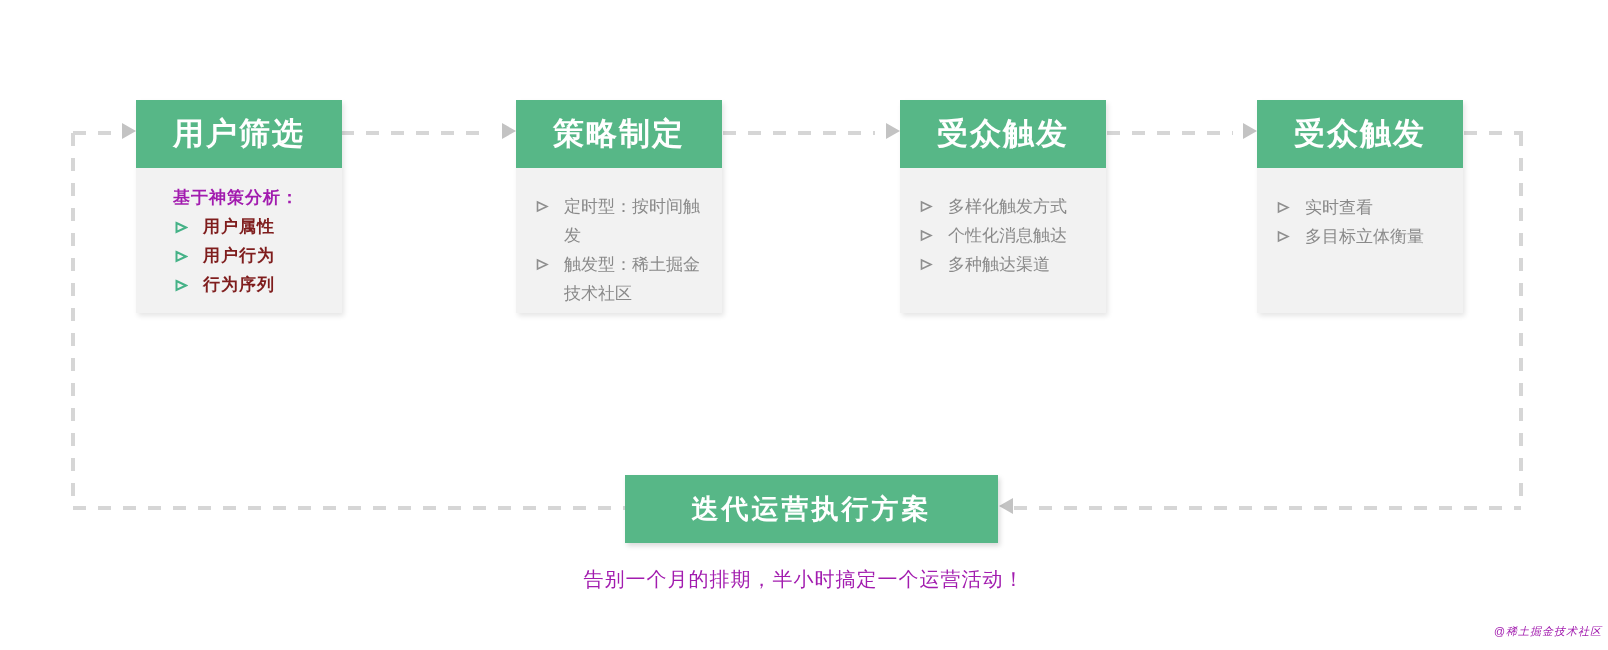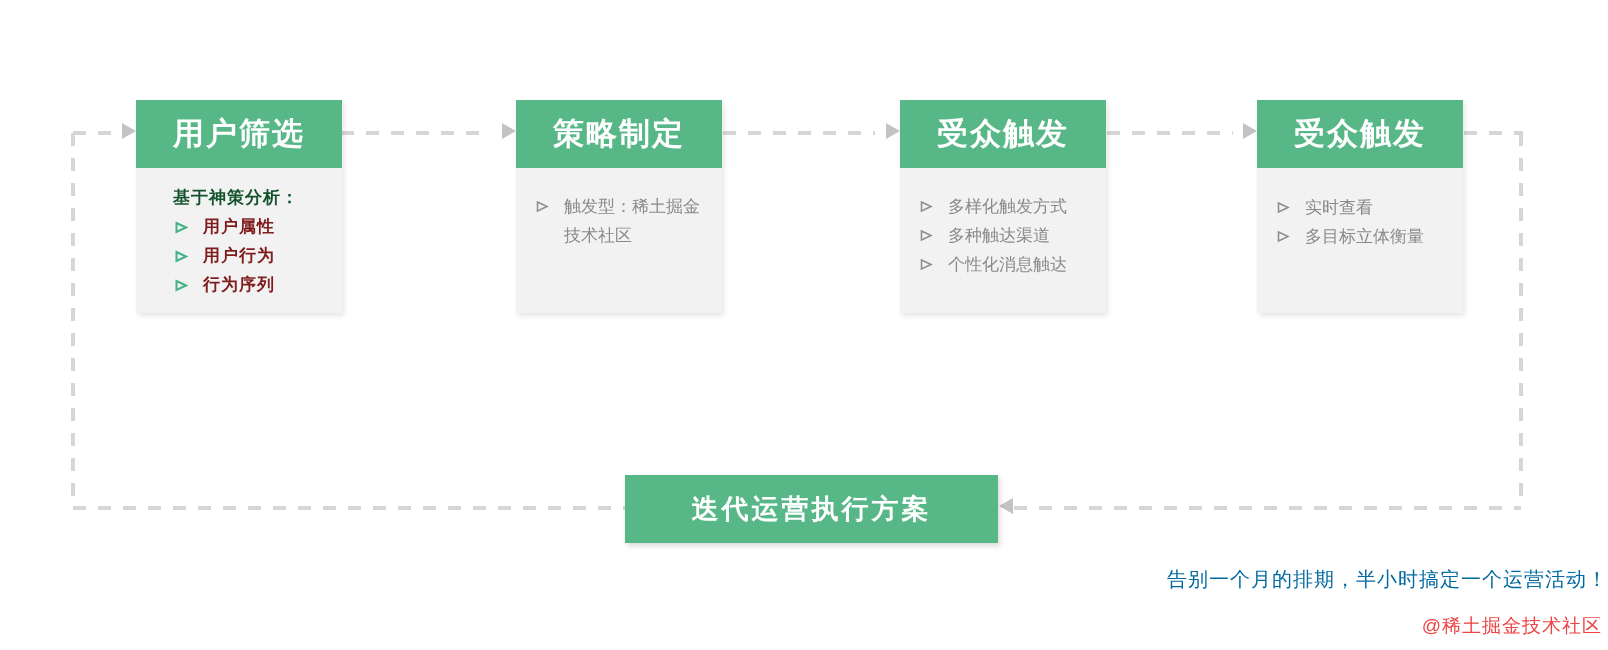--- a/index.html
+++ b/index.html
@@ -41,40 +41,40 @@
   .card:nth-of-type(2) { left:516px; }
   .card:nth-of-type(3) { left:900px; }
   .card:nth-of-type(4) { left:1257px; }
   .card-header { height:68px; background:var(--green,#57b787);
     display:flex; align-items:center; justify-content:center;
     color:#ffffff; font-size:31px; font-weight:bold; letter-spacing:2px; }
   .card-body { height:145px; background:#f2f2f2; padding:24px 10px 0 18px;
     font-size:17px; color:#8a8a8a; }
   .card:nth-of-type(1) .card-body { padding:15px 8px 0 37px; }
   .card:nth-of-type(4) .card-body { padding-top:25px; }
-  .card-intro { font-weight:bold; color:#14532d; line-height:30px; letter-spacing:1px; }
+  .card-intro { font-weight:bold; color:#a21caf; line-height:30px; letter-spacing:1px; }
   .card-intro:empty { display:none; }
   .card-item { display:flex; align-items:flex-start; line-height:29px; }
   .card-item .bullet { flex:0 0 auto; width:13px; height:13px; margin:8px 15px 0 2px; }
   .card-item .bullet path { fill:none; stroke:#8f8f8f; stroke-width:1.6; }
   .card-item .itxt { flex:1 1 auto; }
   .card-item.accent { color:#7f1d1d; font-weight:bold; letter-spacing:1px;font-family:Liberation Mono, monospace; }
   .card-item.accent .bullet path { stroke:#45b287; stroke-width:2; }
 
   
   .loop-box { position:absolute; left:625px; top:475px; width:373px; height:68px;
     background:var(--green,#57b787); display:flex; align-items:center; justify-content:center;
     color:#ffffff; font-size:27px; font-weight:bold; letter-spacing:3px;
     box-shadow:2px 3px 5px rgba(0,0,0,.15); }
 
-  .caption { position:absolute; left:0; right:0; top:566px; text-align:right;
-    font-size:20px; color:#0369a1; letter-spacing:1px; }
+  .caption { position:absolute; left:0; right:0; top:566px; text-align:center;
+    font-size:20px; color:#a21caf; letter-spacing:1px; }
 
   .watermark { position:absolute; right:6px; bottom:11px;
-    font-size:19px; color:#ef4444; letter-spacing:1px; }
+    font-size:11px; color:#a21caf; letter-spacing:1px;font-style:italic; }
 </style>
 </head>
 <body>
 
 <div class="canvas">
 
   <div class="dash-v l-v-left"></div>
   <div class="dash-v l-v-right"></div>
   <div class="dash-h l-h-topleft"></div>
   <div class="dash-h l-h-c1"></div>
@@ -120,20 +120,26 @@
             </div>
         </div>
       </div>
 
       <div class="card">
         <div class="card-header">策略制定</div>
         <div class="card-body">
 
           <div>
 
+              <div class="card-item">
+                <svg class="bullet" viewBox="0 0 13 13">
+                  <path d="M1.5 2 L11 6.5 L1.5 11 Z"></path>
+                </svg>
+                <span class="itxt">定时型：按时间触发</span>
+              </div>
 
               <div class="card-item">
                 <svg class="bullet" viewBox="0 0 13 13">
                   <path d="M1.5 2 L11 6.5 L1.5 11 Z"></path>
                 </svg>
                 <span class="itxt">触发型：稀土掘金技术社区</span>
               </div>
             </div>
         </div>
       </div>
@@ -148,28 +154,28 @@
                 <svg class="bullet" viewBox="0 0 13 13">
                   <path d="M1.5 2 L11 6.5 L1.5 11 Z"></path>
                 </svg>
                 <span class="itxt">多样化触发方式</span>
               </div>
 
               <div class="card-item">
                 <svg class="bullet" viewBox="0 0 13 13">
                   <path d="M1.5 2 L11 6.5 L1.5 11 Z"></path>
                 </svg>
+                <span class="itxt">个性化消息触达</span>
+              </div>
+
+              <div class="card-item">
+                <svg class="bullet" viewBox="0 0 13 13">
+                  <path d="M1.5 2 L11 6.5 L1.5 11 Z"></path>
+                </svg>
                 <span class="itxt">多种触达渠道</span>
-              </div>
-
-              <div class="card-item">
-                <svg class="bullet" viewBox="0 0 13 13">
-                  <path d="M1.5 2 L11 6.5 L1.5 11 Z"></path>
-                </svg>
-                <span class="itxt">个性化消息触达</span>
               </div>
             </div>
         </div>
       </div>
 
       <div class="card">
         <div class="card-header">受众触发</div>
         <div class="card-body">
 
           <div>

